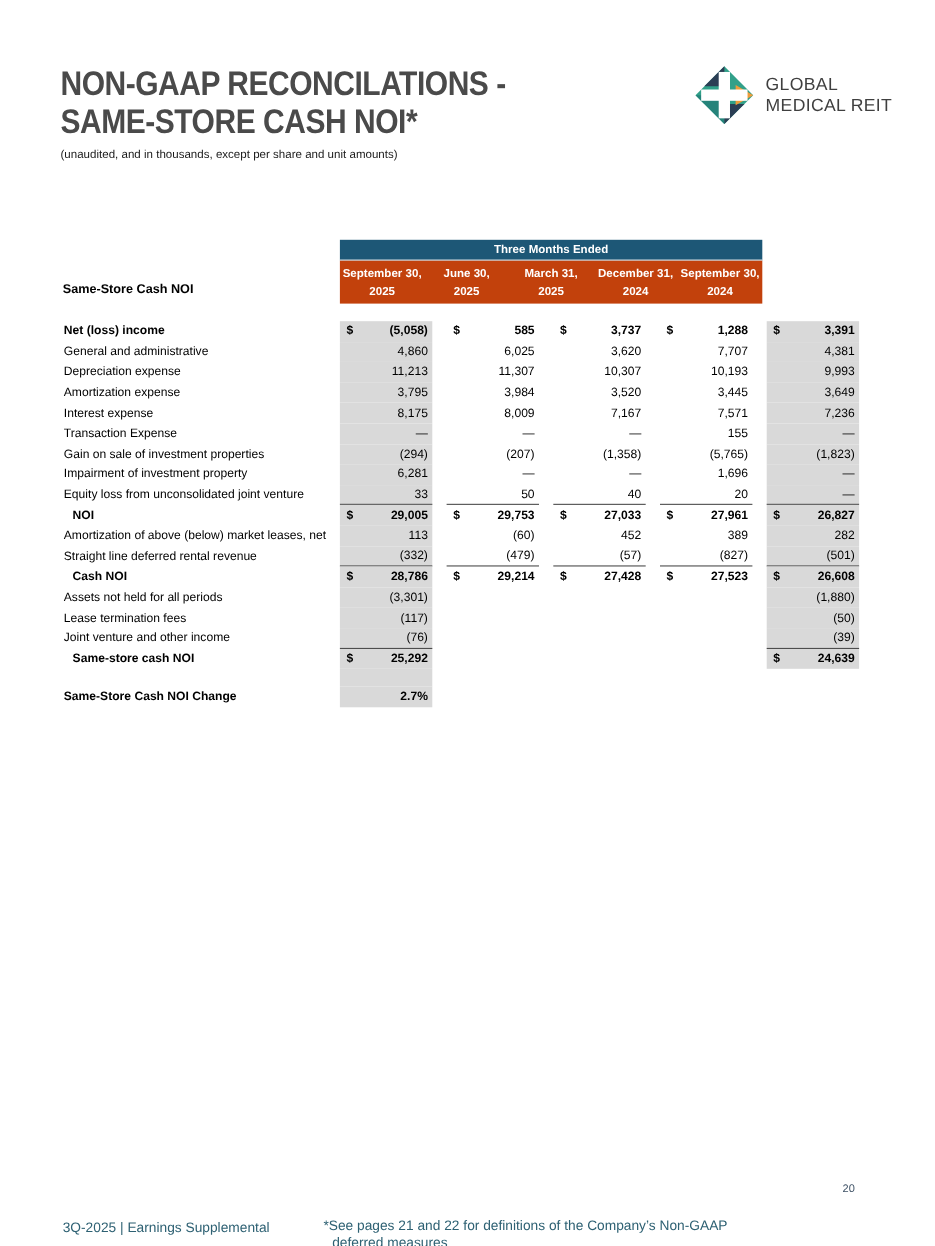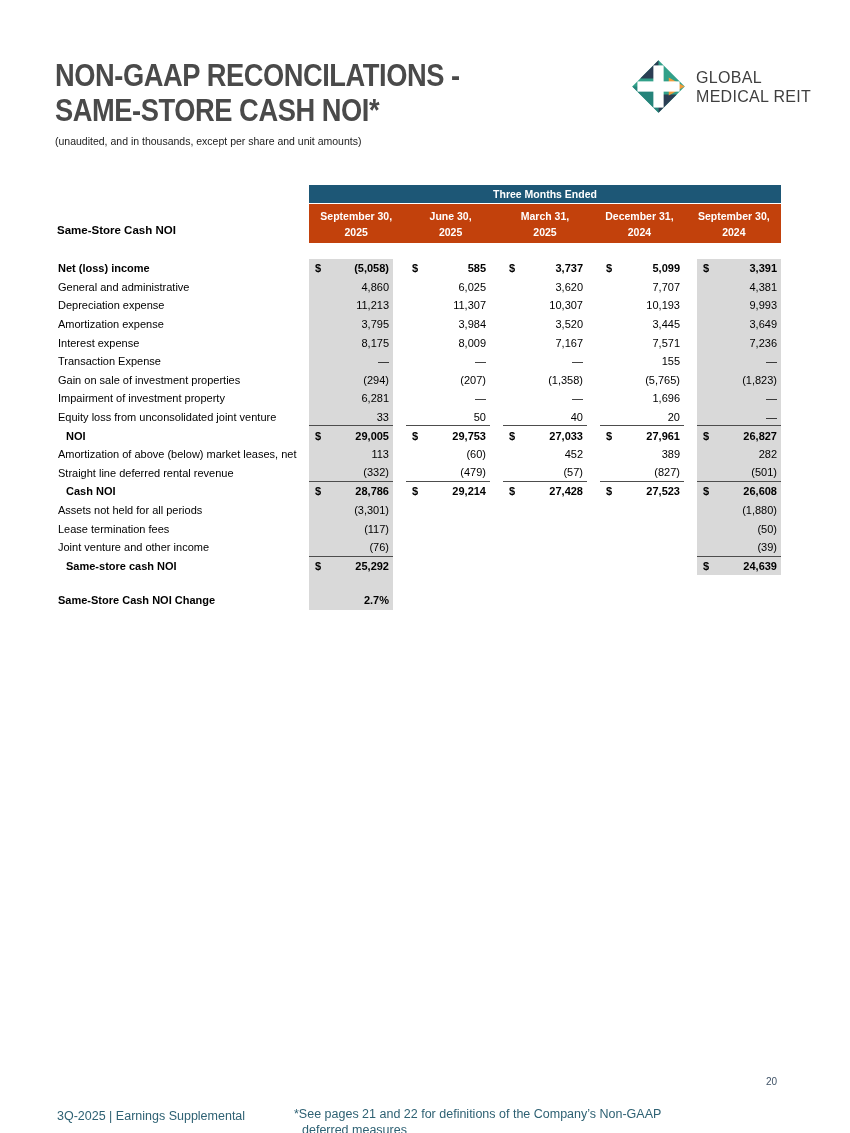--- a/index.html
+++ b/index.html
@@ -20,21 +20,21 @@
   .subtitle { margin-top:7px; font-size:10.5px; color:#1a1a1a; }
 
   .logo { position:absolute; left:630px; top:58px; display:flex; align-items:center; }
   .logo svg { width:57px; height:57px; }
   .logo-text { margin-left:9px; font-weight:400; font-size:16px; color:#3f3f3f; line-height:19px; letter-spacing:0.3px; }
 
   
   .table-area { position:absolute; left:57px; top:185px; width:724px; }
   .thead-row { display:flex; }
   .section-label { width:252px; align-self:flex-end; padding-bottom:7px; font-size:11.5px; font-weight:700; color:#000; }
-  .thead-block { width:472px; }
+  .thead-block { width:384px;margin-top:33px; }
   .span-band {
     height:19px; line-height:19px; text-align:center; background:#1d5776;
     color:#fff; font-size:10.5px; font-weight:700; border-bottom:1px solid #fff;
   }
   .dates-row { display:flex; background:#c2410c; }
   .date-cell { flex:1; text-align:center; color:#fff; font-size:10.5px; font-weight:700; padding:4px 0 3px; }
   .date-cell .l1, .date-cell .l2 { line-height:16px; }
 
   .tbody { margin-top:16px; }
   .trow { display:flex; height:18.6px; align-items:stretch; }
@@ -125,21 +125,21 @@
           <div class="tcell bold">
             <span class="dollar">$</span>
             <span class="val">585</span>
           </div>
           <div class="tcell bold">
             <span class="dollar">$</span>
             <span class="val">3,737</span>
           </div>
           <div class="tcell bold">
             <span class="dollar">$</span>
-            <span class="val">5,099</span>
+            <span class="val">1,288</span>
           </div>
           <div class="tcell shade bold">
             <span class="dollar">$</span>
             <span class="val">3,391</span>
           </div>
         </div>
         <div class="trow">
           <div class="tlabel">General and administrative</div>
           <div class="tcell shade">
             <span class="dollar"></span>

